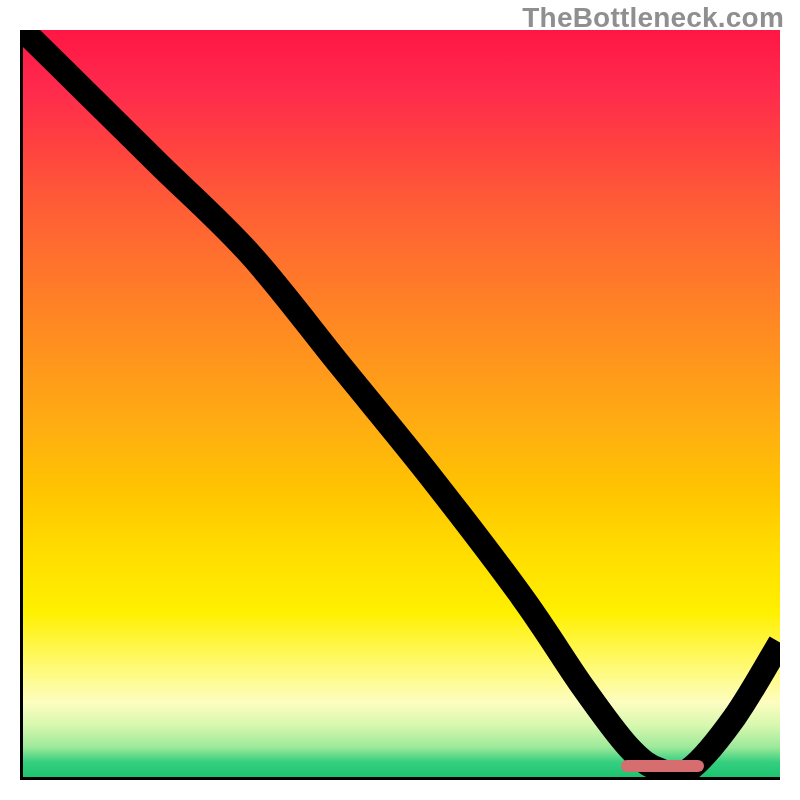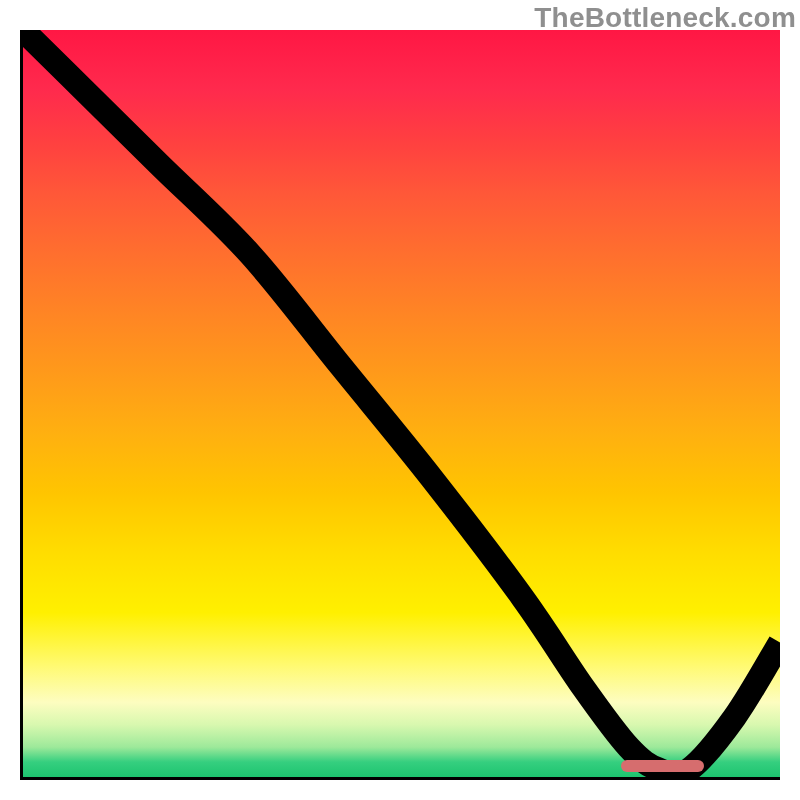--- a/index.html
+++ b/index.html
@@ -5,21 +5,21 @@
   * { margin: 0; padding: 0; box-sizing: border-box; }
   html, body { width: 800px; height: 800px; overflow: hidden; background: #fff; }
   .frame {
     position: relative;
     width: 800px;
     height: 800px;
   }
   .watermark {
     position: absolute;
     top: 2px;
-    right: 4px;
+    right: 16px;
     font-family: Arial, Helvetica, sans-serif;
     font-size: 28px;
     font-weight: 600;
     color: #8f8f8f;
     letter-spacing: 0.2px;
   }
   .plot-area {
     position: absolute;
     left: 20px;
     top: 30px;

